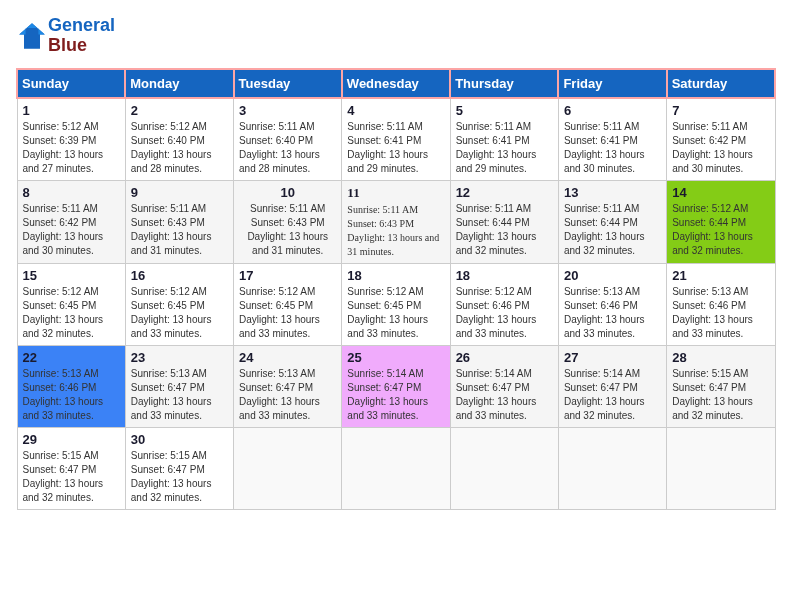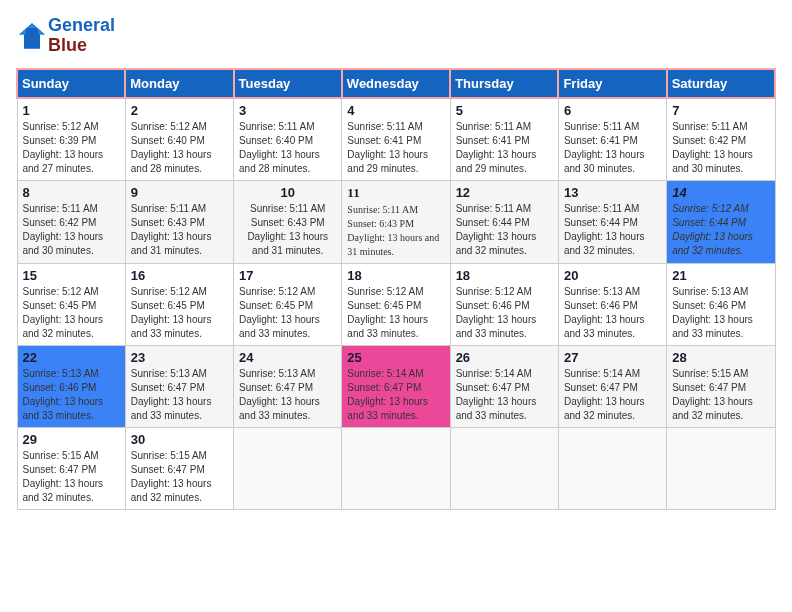--- a/index.html
+++ b/index.html
@@ -169,21 +169,21 @@
         <span class="day-info">Sunrise: 5:11 AM<br>Sunset: 6:43 PM<br>Daylight: 13 hours and 31 minutes.</span>
       </td>
         <td style="background: rgb(245, 245, 245);">
         <span class="day-num">12</span>
         <span class="day-info">Sunrise: 5:11 AM<br>Sunset: 6:44 PM<br>Daylight: 13 hours and 32 minutes.</span>
       </td>
         <td style="background: rgb(245, 245, 245);">
         <span class="day-num">13</span>
         <span class="day-info">Sunrise: 5:11 AM<br>Sunset: 6:44 PM<br>Daylight: 13 hours and 32 minutes.</span>
       </td>
-        <td style="background: #3b82f6; font-style: italic;">
+        <td style="background: #84cc16;">
         <span class="day-num">14</span>
         <span class="day-info">Sunrise: 5:12 AM<br>Sunset: 6:44 PM<br>Daylight: 13 hours and 32 minutes.</span>
       </td>
       </tr>
       <tr>
         <td>
         <span class="day-num">15</span>
         <span class="day-info">Sunrise: 5:12 AM<br>Sunset: 6:45 PM<br>Daylight: 13 hours and 32 minutes.</span>
       </td>
         <td>
@@ -217,21 +217,21 @@
         <span class="day-info">Sunrise: 5:13 AM<br>Sunset: 6:46 PM<br>Daylight: 13 hours and 33 minutes.</span>
       </td>
         <td style="background: rgb(245, 245, 245);">
         <span class="day-num">23</span>
         <span class="day-info">Sunrise: 5:13 AM<br>Sunset: 6:47 PM<br>Daylight: 13 hours and 33 minutes.</span>
       </td>
         <td style="background: rgb(245, 245, 245); margin-left: 24px;">
         <span class="day-num">24</span>
         <span class="day-info">Sunrise: 5:13 AM<br>Sunset: 6:47 PM<br>Daylight: 13 hours and 33 minutes.</span>
       </td>
-        <td style="background: #ec4899;">
+        <td style="background: #f0abfc;">
         <span class="day-num">25</span>
         <span class="day-info">Sunrise: 5:14 AM<br>Sunset: 6:47 PM<br>Daylight: 13 hours and 33 minutes.</span>
       </td>
         <td style="background: rgb(245, 245, 245);">
         <span class="day-num">26</span>
         <span class="day-info">Sunrise: 5:14 AM<br>Sunset: 6:47 PM<br>Daylight: 13 hours and 33 minutes.</span>
       </td>
         <td style="background: rgb(245, 245, 245);">
         <span class="day-num">27</span>
         <span class="day-info">Sunrise: 5:14 AM<br>Sunset: 6:47 PM<br>Daylight: 13 hours and 32 minutes.</span>

